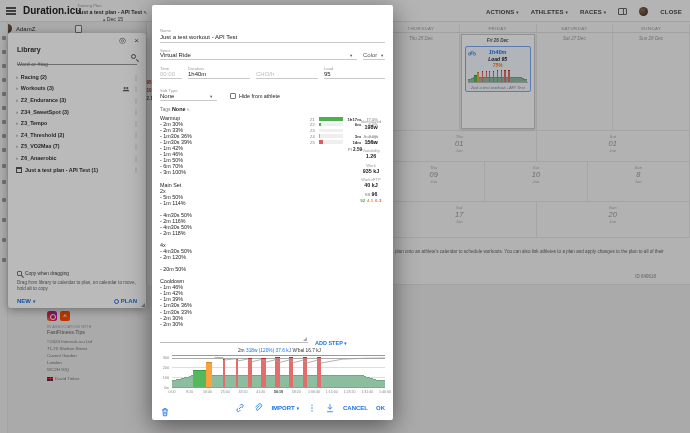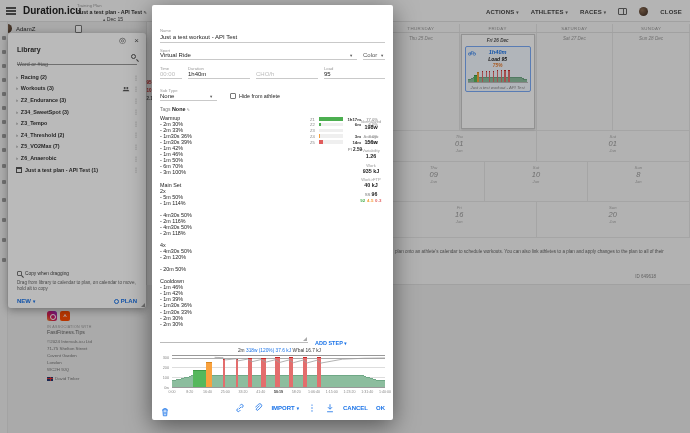--- a/index.html
+++ b/index.html
@@ -305,22 +305,22 @@
           <div class="dstack">
             <div class="dow">Sun</div>
             <div class="num">8</div>
             <div class="mon">Jan</div>
           </div>
         </div>
       </div>
       <div class="cal-row" style="top: 202px; height: 36px;">
         <div class="cal-cell">
           <div class="dstack">
-            <div class="dow">Fri</div>
-            <div class="num">16</div>
+            <div class="dow">Sat</div>
+            <div class="num">17</div>
             <div class="mon">Jan</div>
           </div>
         </div>
         <div class="cal-cell">
           <div class="dstack">
             <div class="dow">Sun</div>
             <div class="num">20</div>
             <div class="mon">Jan</div>
           </div>
         </div>

